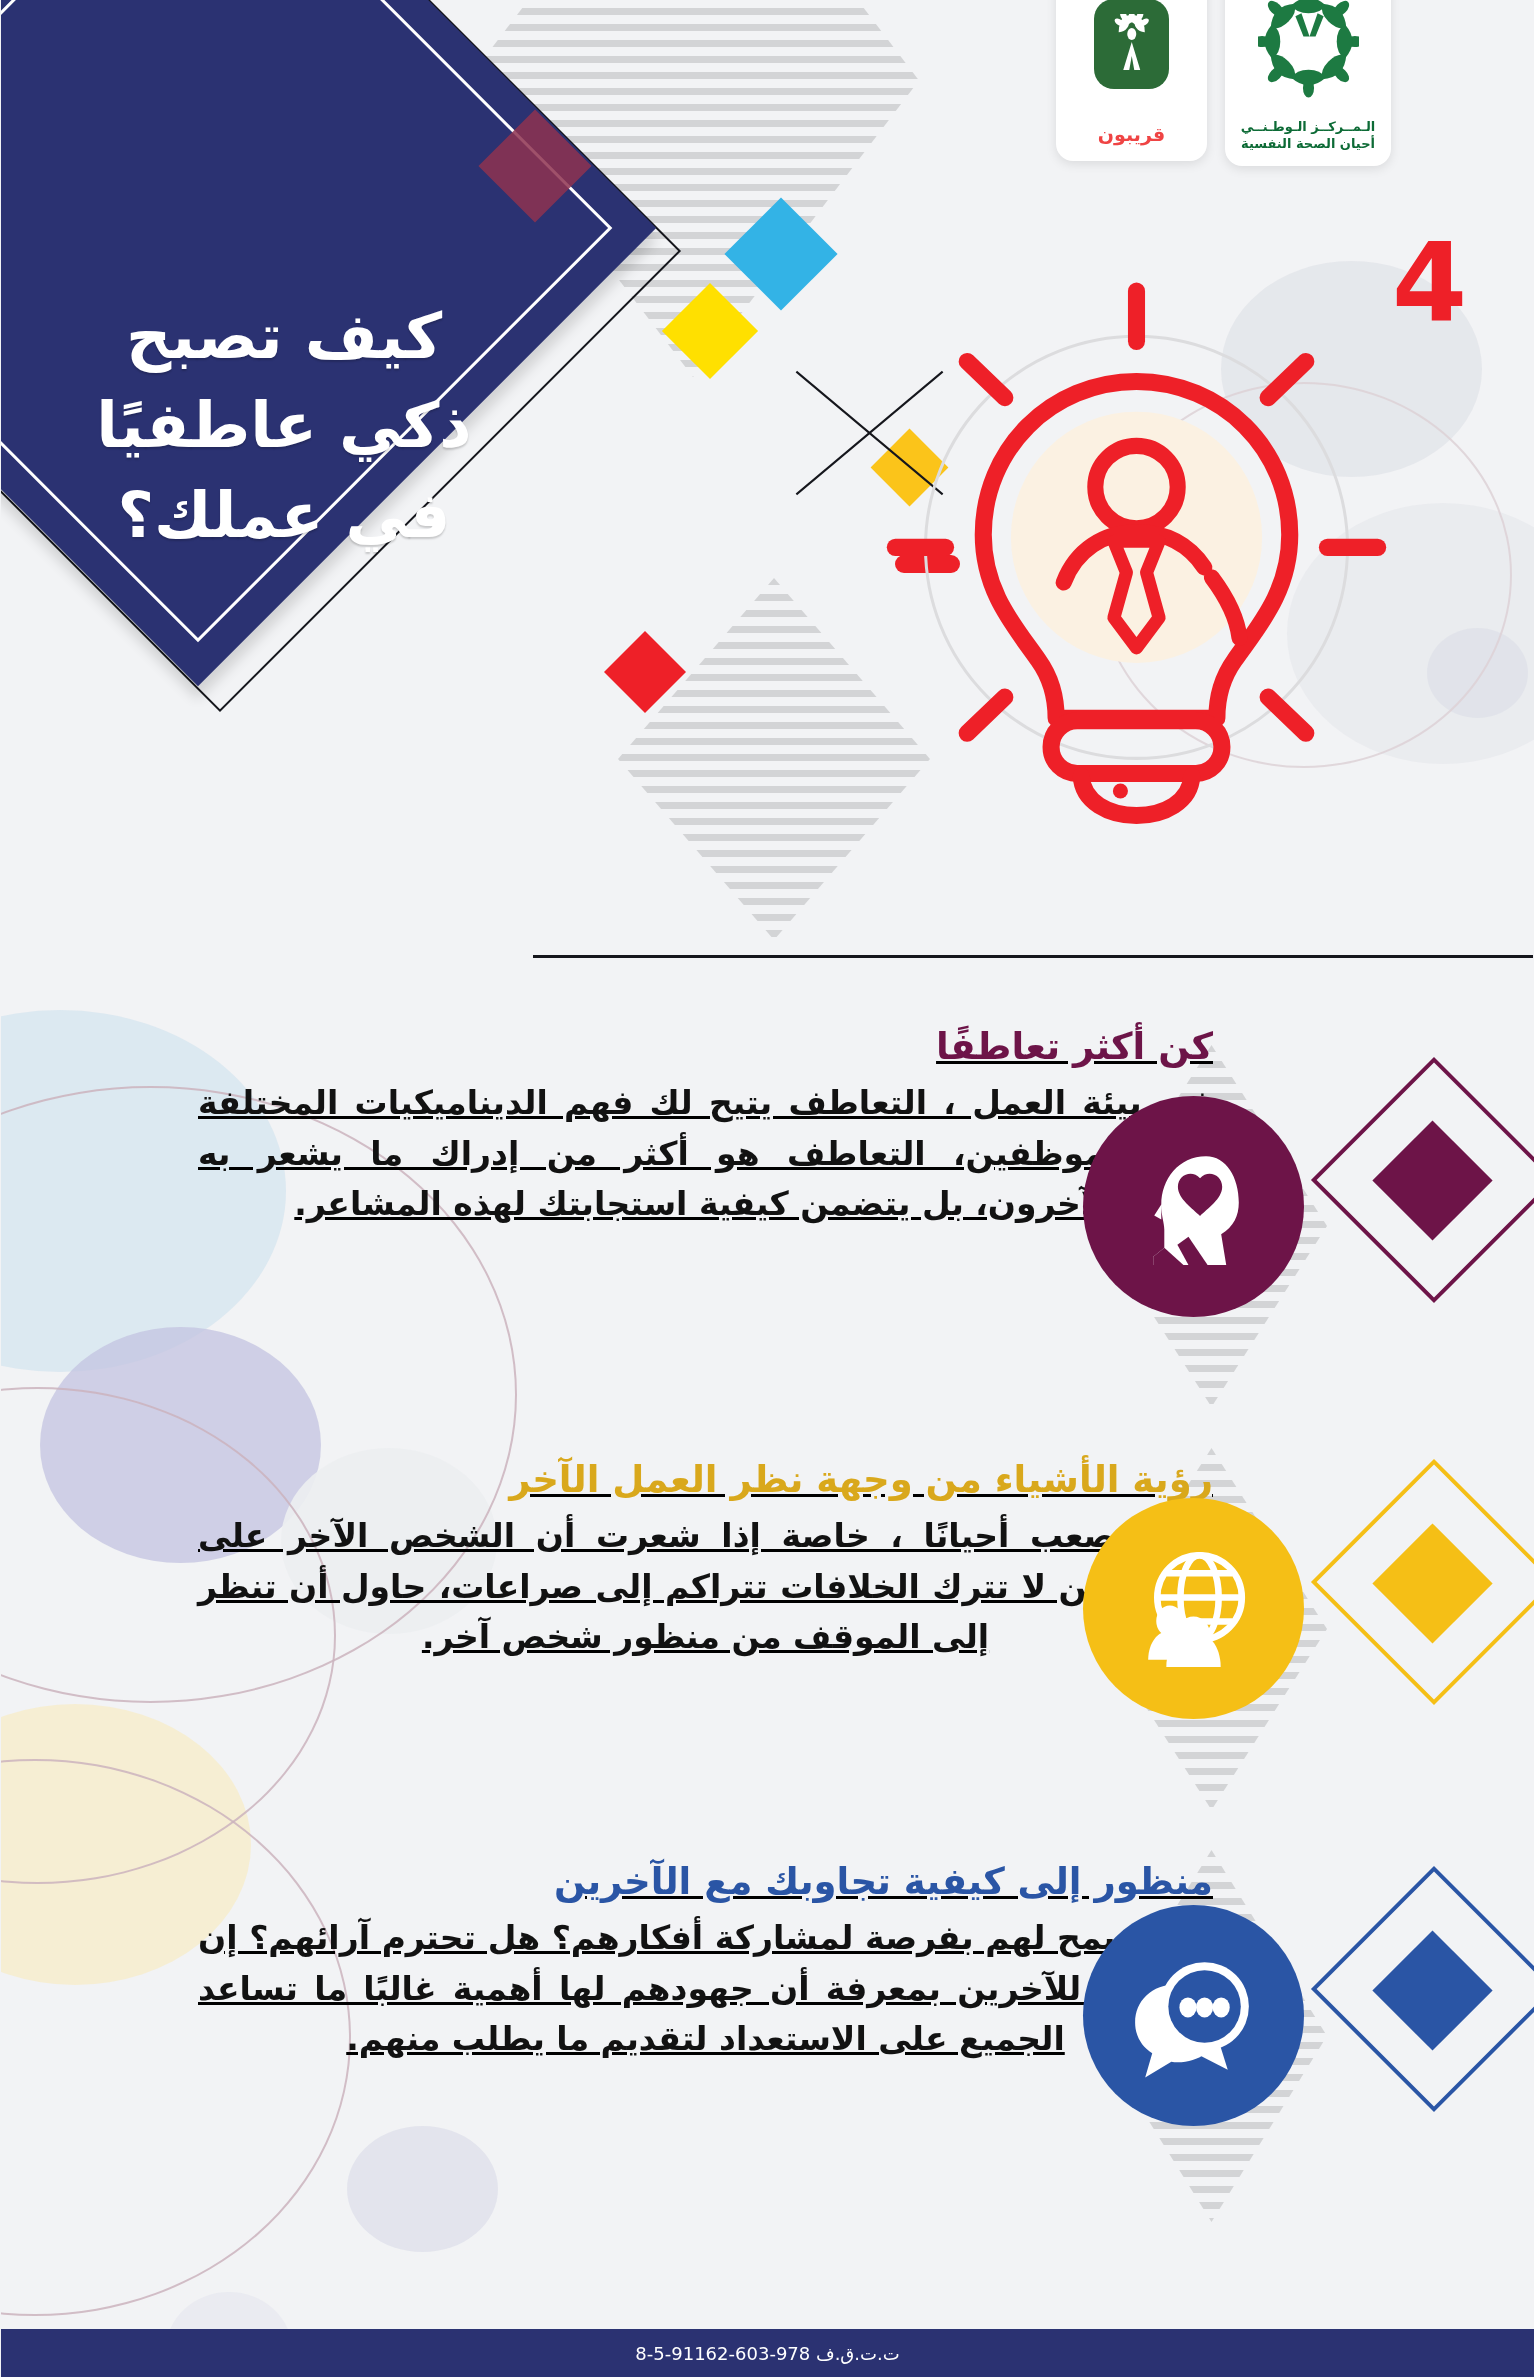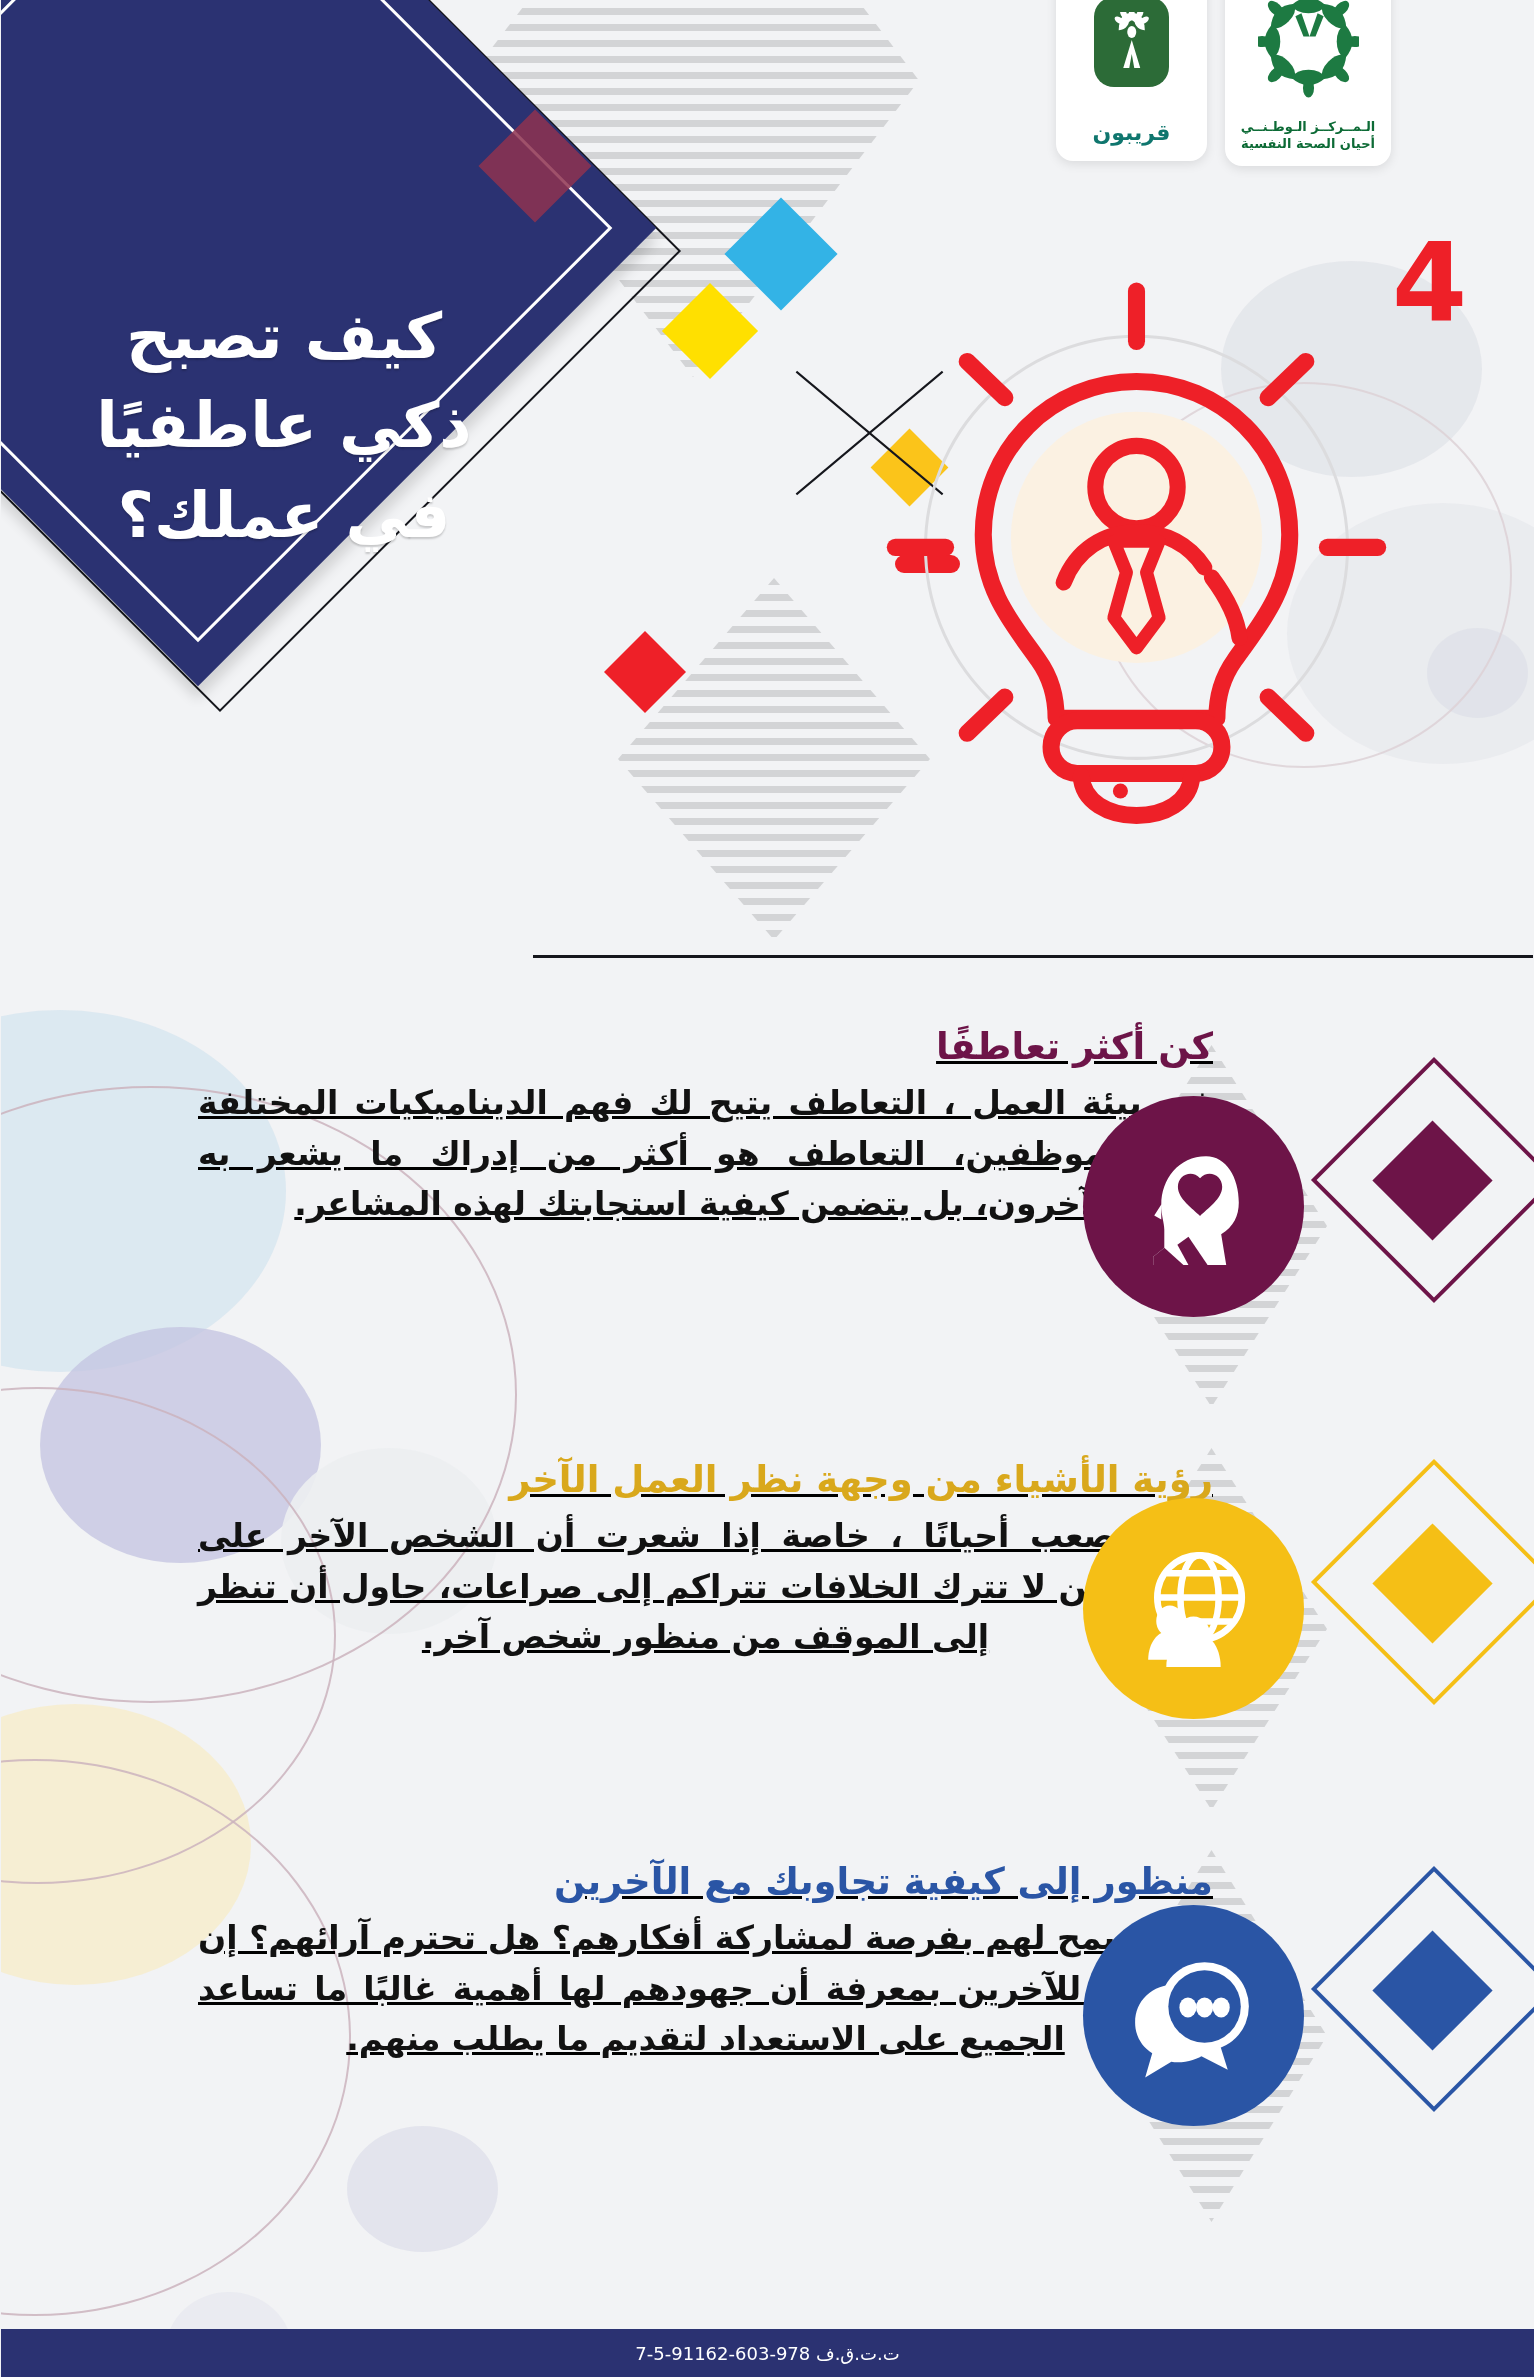--- a/index.html
+++ b/index.html
@@ -89,21 +89,21 @@
   .logo-wrap{position:absolute;left:1056px;top:-35px;display:flex;gap:18px;z-index:20;}
   .logo-card{
     width:166px;height:201px;background:#fff;border-radius:17px;
     box-shadow:0 3px 11px rgba(0,0,0,.10);
     display:flex;flex-direction:column;align-items:center;
     justify-content:flex-end;padding-bottom:13px;box-sizing:border-box;
   }
   .logo-card.second{width:151px;height:196px;}
   .logo-mark{display:flex;align-items:center;justify-content:center;flex:1;}
   .logo-cap{font-size:13px;font-weight:bold;color:#0d6b36;text-align:center;line-height:1.35;direction:rtl;}
-  .logo-cap.dark{color:#0f766e;font-size:22px;}
+  .logo-cap.dark{color:#ef4444;font-size:19px;}
   .app-tile{width:75px;height:90px;border-radius:20px;background:#2c6b37;display:flex;align-items:center;justify-content:center;}
 
   
   .num4{position:absolute;left:1392px;top:229px;font-size:108px;font-weight:bold;color:#ee2028;line-height:1;}
 
   
   .bulb{position:absolute;left:885px;top:266px;width:503px;height:623px;}
 
   
   .section{position:absolute;left:0;width:1535px;}
@@ -375,17 +375,17 @@
         <ellipse cx="139" cy="134" rx="17" ry="20"></ellipse>
         <ellipse cx="172" cy="134" rx="17" ry="20"></ellipse>
         <ellipse cx="205" cy="134" rx="17" ry="20"></ellipse>
       </g>
     </svg>
   </div>
   <div class="side-dia sd-out d3a"></div>
   <div class="side-dia d3b"></div>
 
   <div class="footer">
-    <div class="footer-txt">ت.ت.ق.ف   978-603-91162-5-7</div>
+    <div class="footer-txt">ت.ت.ق.ف   978-603-91162-5-8</div>
   </div>
 
 </div>
 
 
 </body></html>

